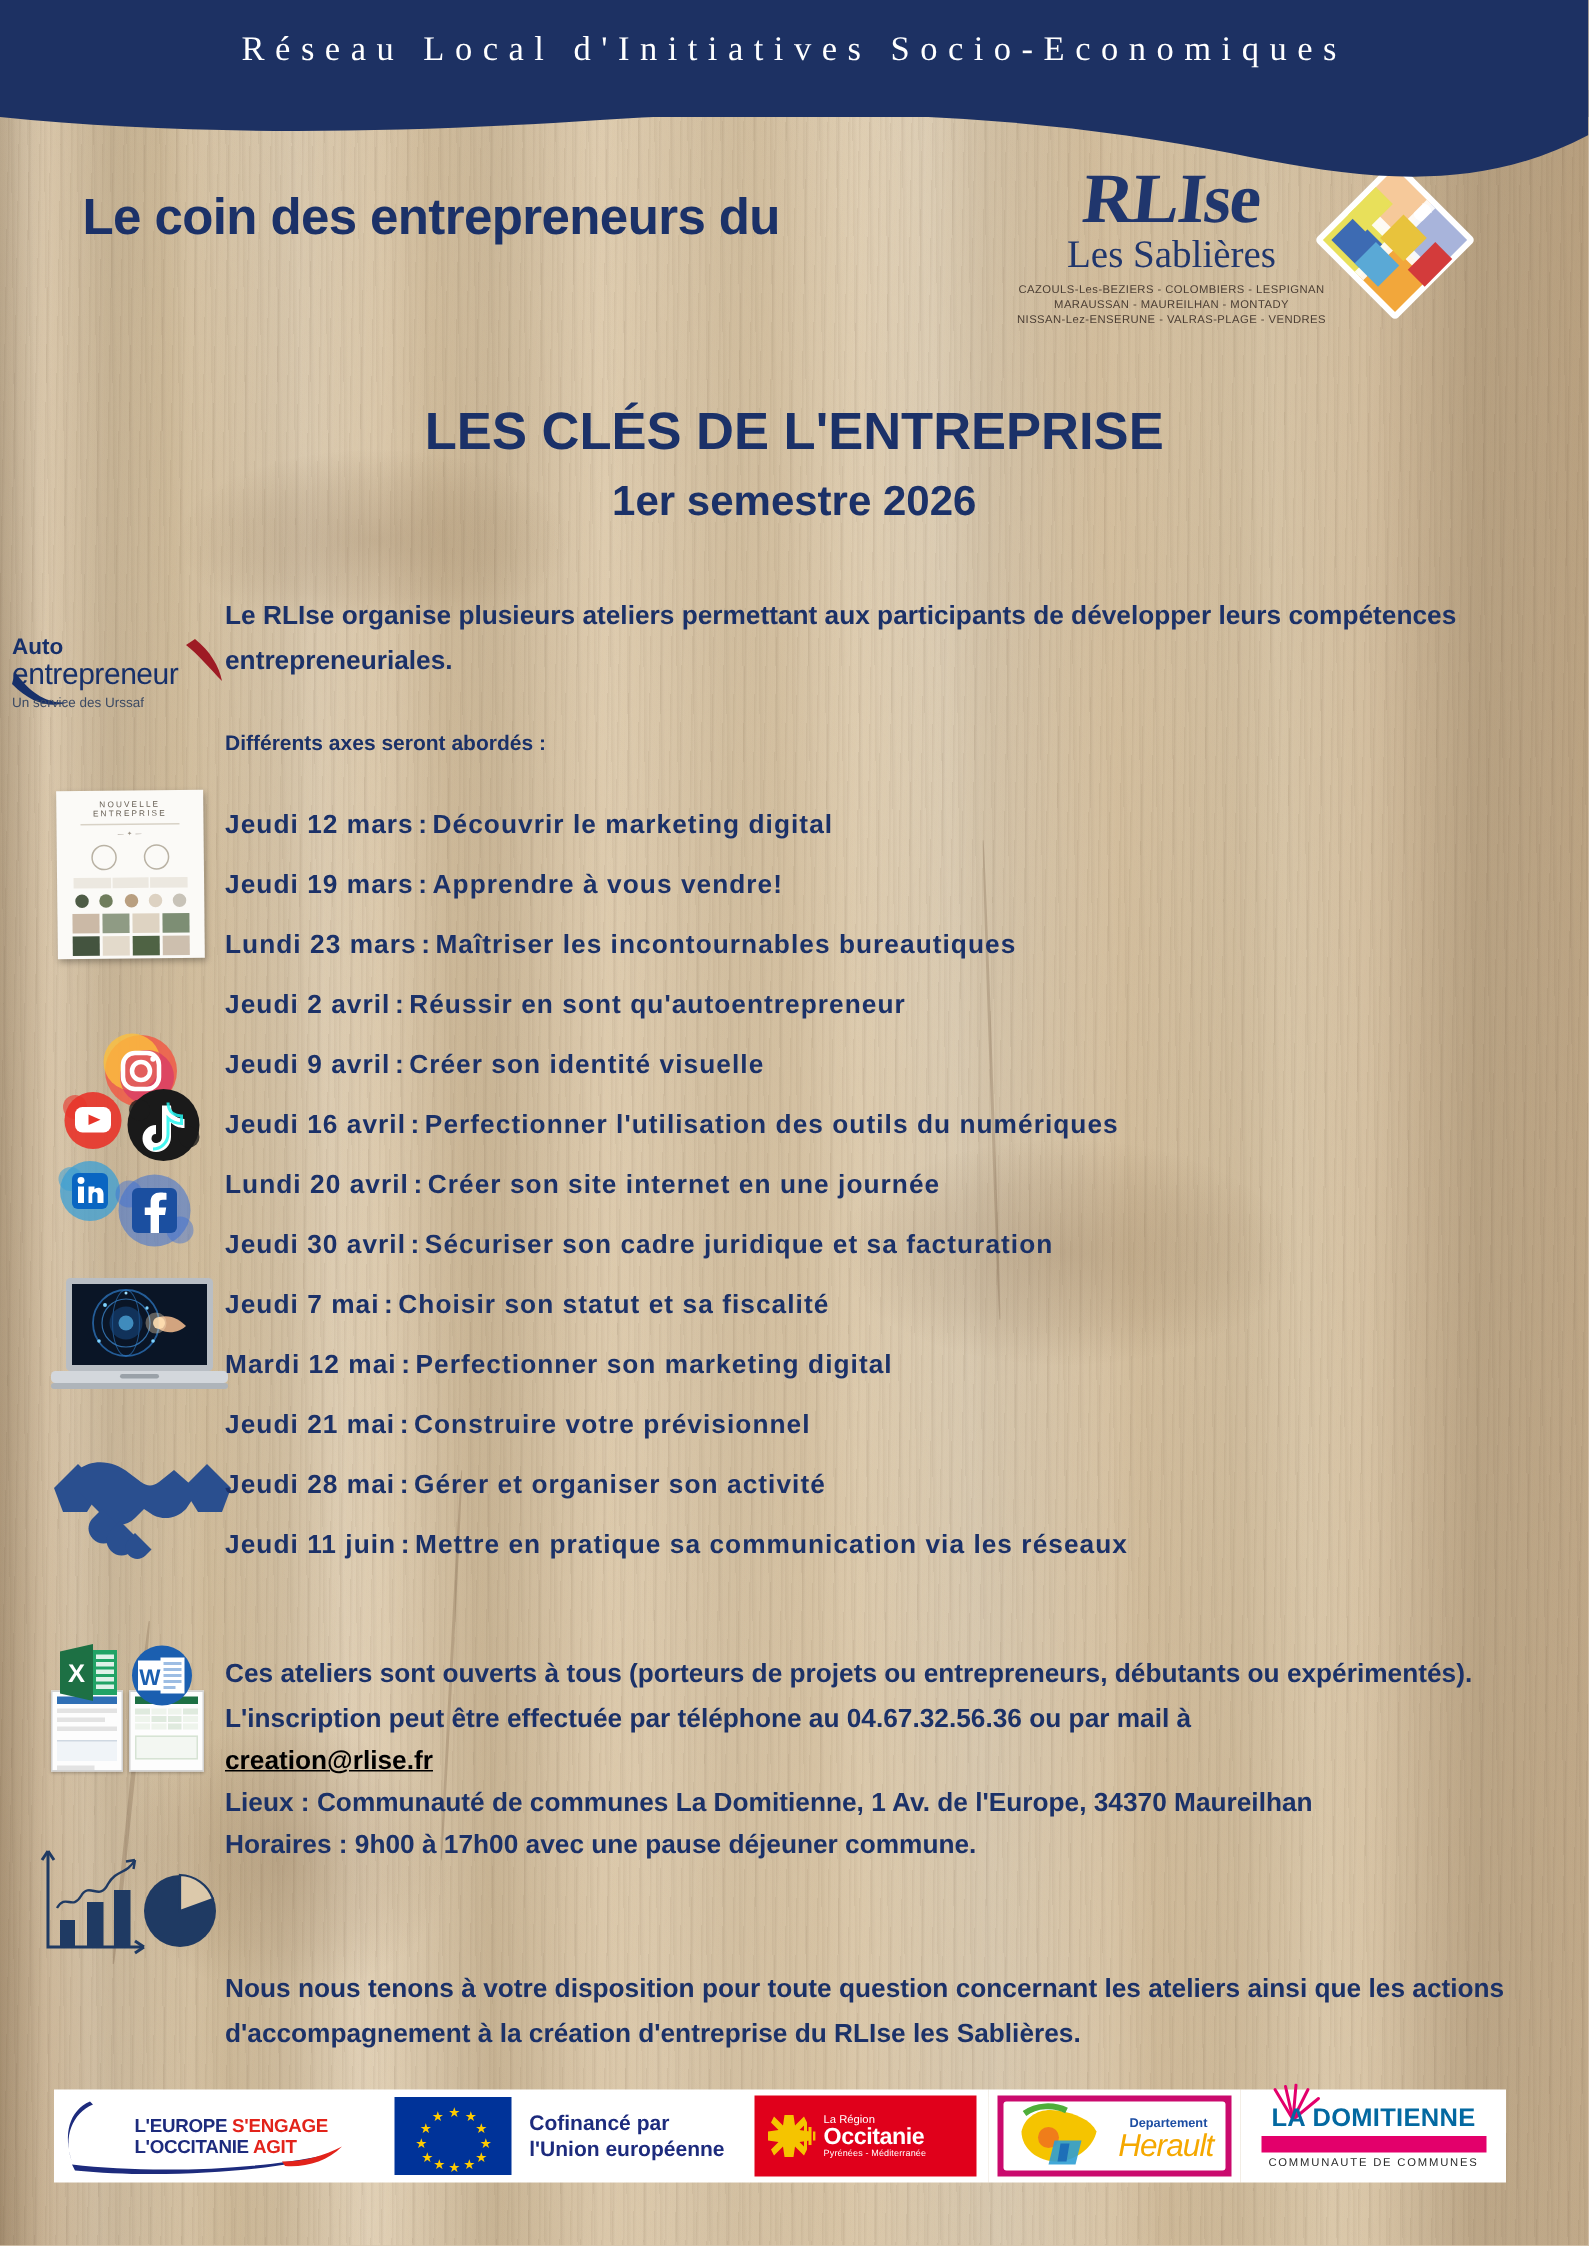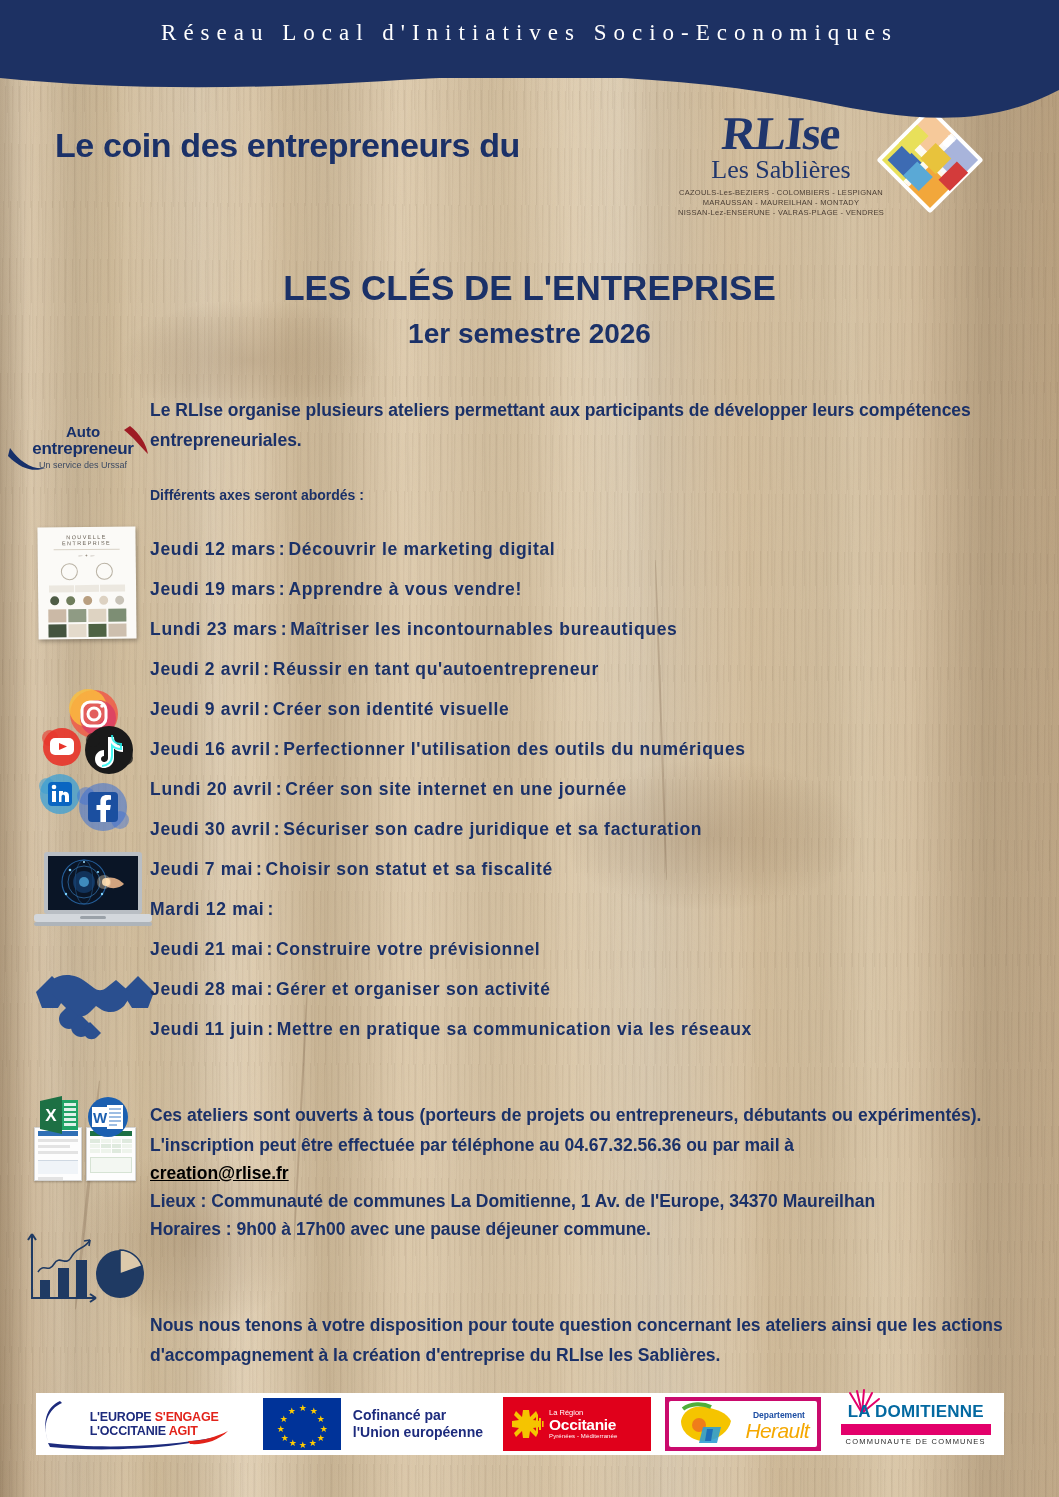--- a/index.html
+++ b/index.html
@@ -214,23 +214,23 @@
     color: #1b3168;
     line-height: 30px;
     z-index: 4;
   }
 
   
   .side { position: absolute; z-index: 3; }
 
   
   .autoent { top: 418px; left: 8px; width: 150px; height: 62px; }
-  .ae-text { text-align: center; color: #17306a; line-height: 1.06; }
+  .ae-text { color: #17306a; line-height: 1.06; }
   .ae-l1 { font-size: 15px; font-weight: bold; }
-  .ae-l2 { font-size: 17px; font-weight: bold; letter-spacing: -.3px; }
+  .ae-l2 { font-size: 20px; font-weight: normal; letter-spacing: -.3px; }
   .ae-l3 { font-size: 9px; color: #3c4a63; margin-top: 3px; }
 
   
   .moodboard {
     top: 527px; left: 38px;
     width: 98px; height: 112px;
     background: #fbfaf7;
     box-shadow: 1px 2px 4px rgba(0,0,0,.3);
     padding: 7px 6px;
     transform: rotate(-0.6deg);
@@ -380,21 +380,21 @@
     <span class="topic">Apprendre à vous vendre!</span>
   </div>
   <div class="row">
     <span class="date">Lundi 23 mars</span>
     <span class="sep">:</span>
     <span class="topic">Maîtriser les incontournables bureautiques</span>
   </div>
   <div class="row">
     <span class="date">Jeudi 2 avril</span>
     <span class="sep">:</span>
-    <span class="topic">Réussir en tant qu'autoentrepreneur</span>
+    <span class="topic">Réussir en sont qu'autoentrepreneur</span>
   </div>
   <div class="row">
     <span class="date">Jeudi 9 avril</span>
     <span class="sep">:</span>
     <span class="topic">Créer son identité visuelle</span>
   </div>
   <div class="row">
     <span class="date">Jeudi 16 avril</span>
     <span class="sep">:</span>
     <span class="topic">Perfectionner l'utilisation des outils du numériques</span>
@@ -410,20 +410,21 @@
     <span class="topic">Sécuriser son cadre juridique et sa facturation</span>
   </div>
   <div class="row">
     <span class="date">Jeudi 7 mai</span>
     <span class="sep">:</span>
     <span class="topic">Choisir son statut et sa fiscalité</span>
   </div>
   <div class="row">
     <span class="date">Mardi 12 mai</span>
     <span class="sep">:</span>
+    <span class="topic">Perfectionner son marketing digital</span>
   </div>
   <div class="row">
     <span class="date">Jeudi 21 mai</span>
     <span class="sep">:</span>
     <span class="topic">Construire votre prévisionnel</span>
   </div>
   <div class="row">
     <span class="date">Jeudi 28 mai</span>
     <span class="sep">:</span>
     <span class="topic">Gérer et organiser son activité</span>

